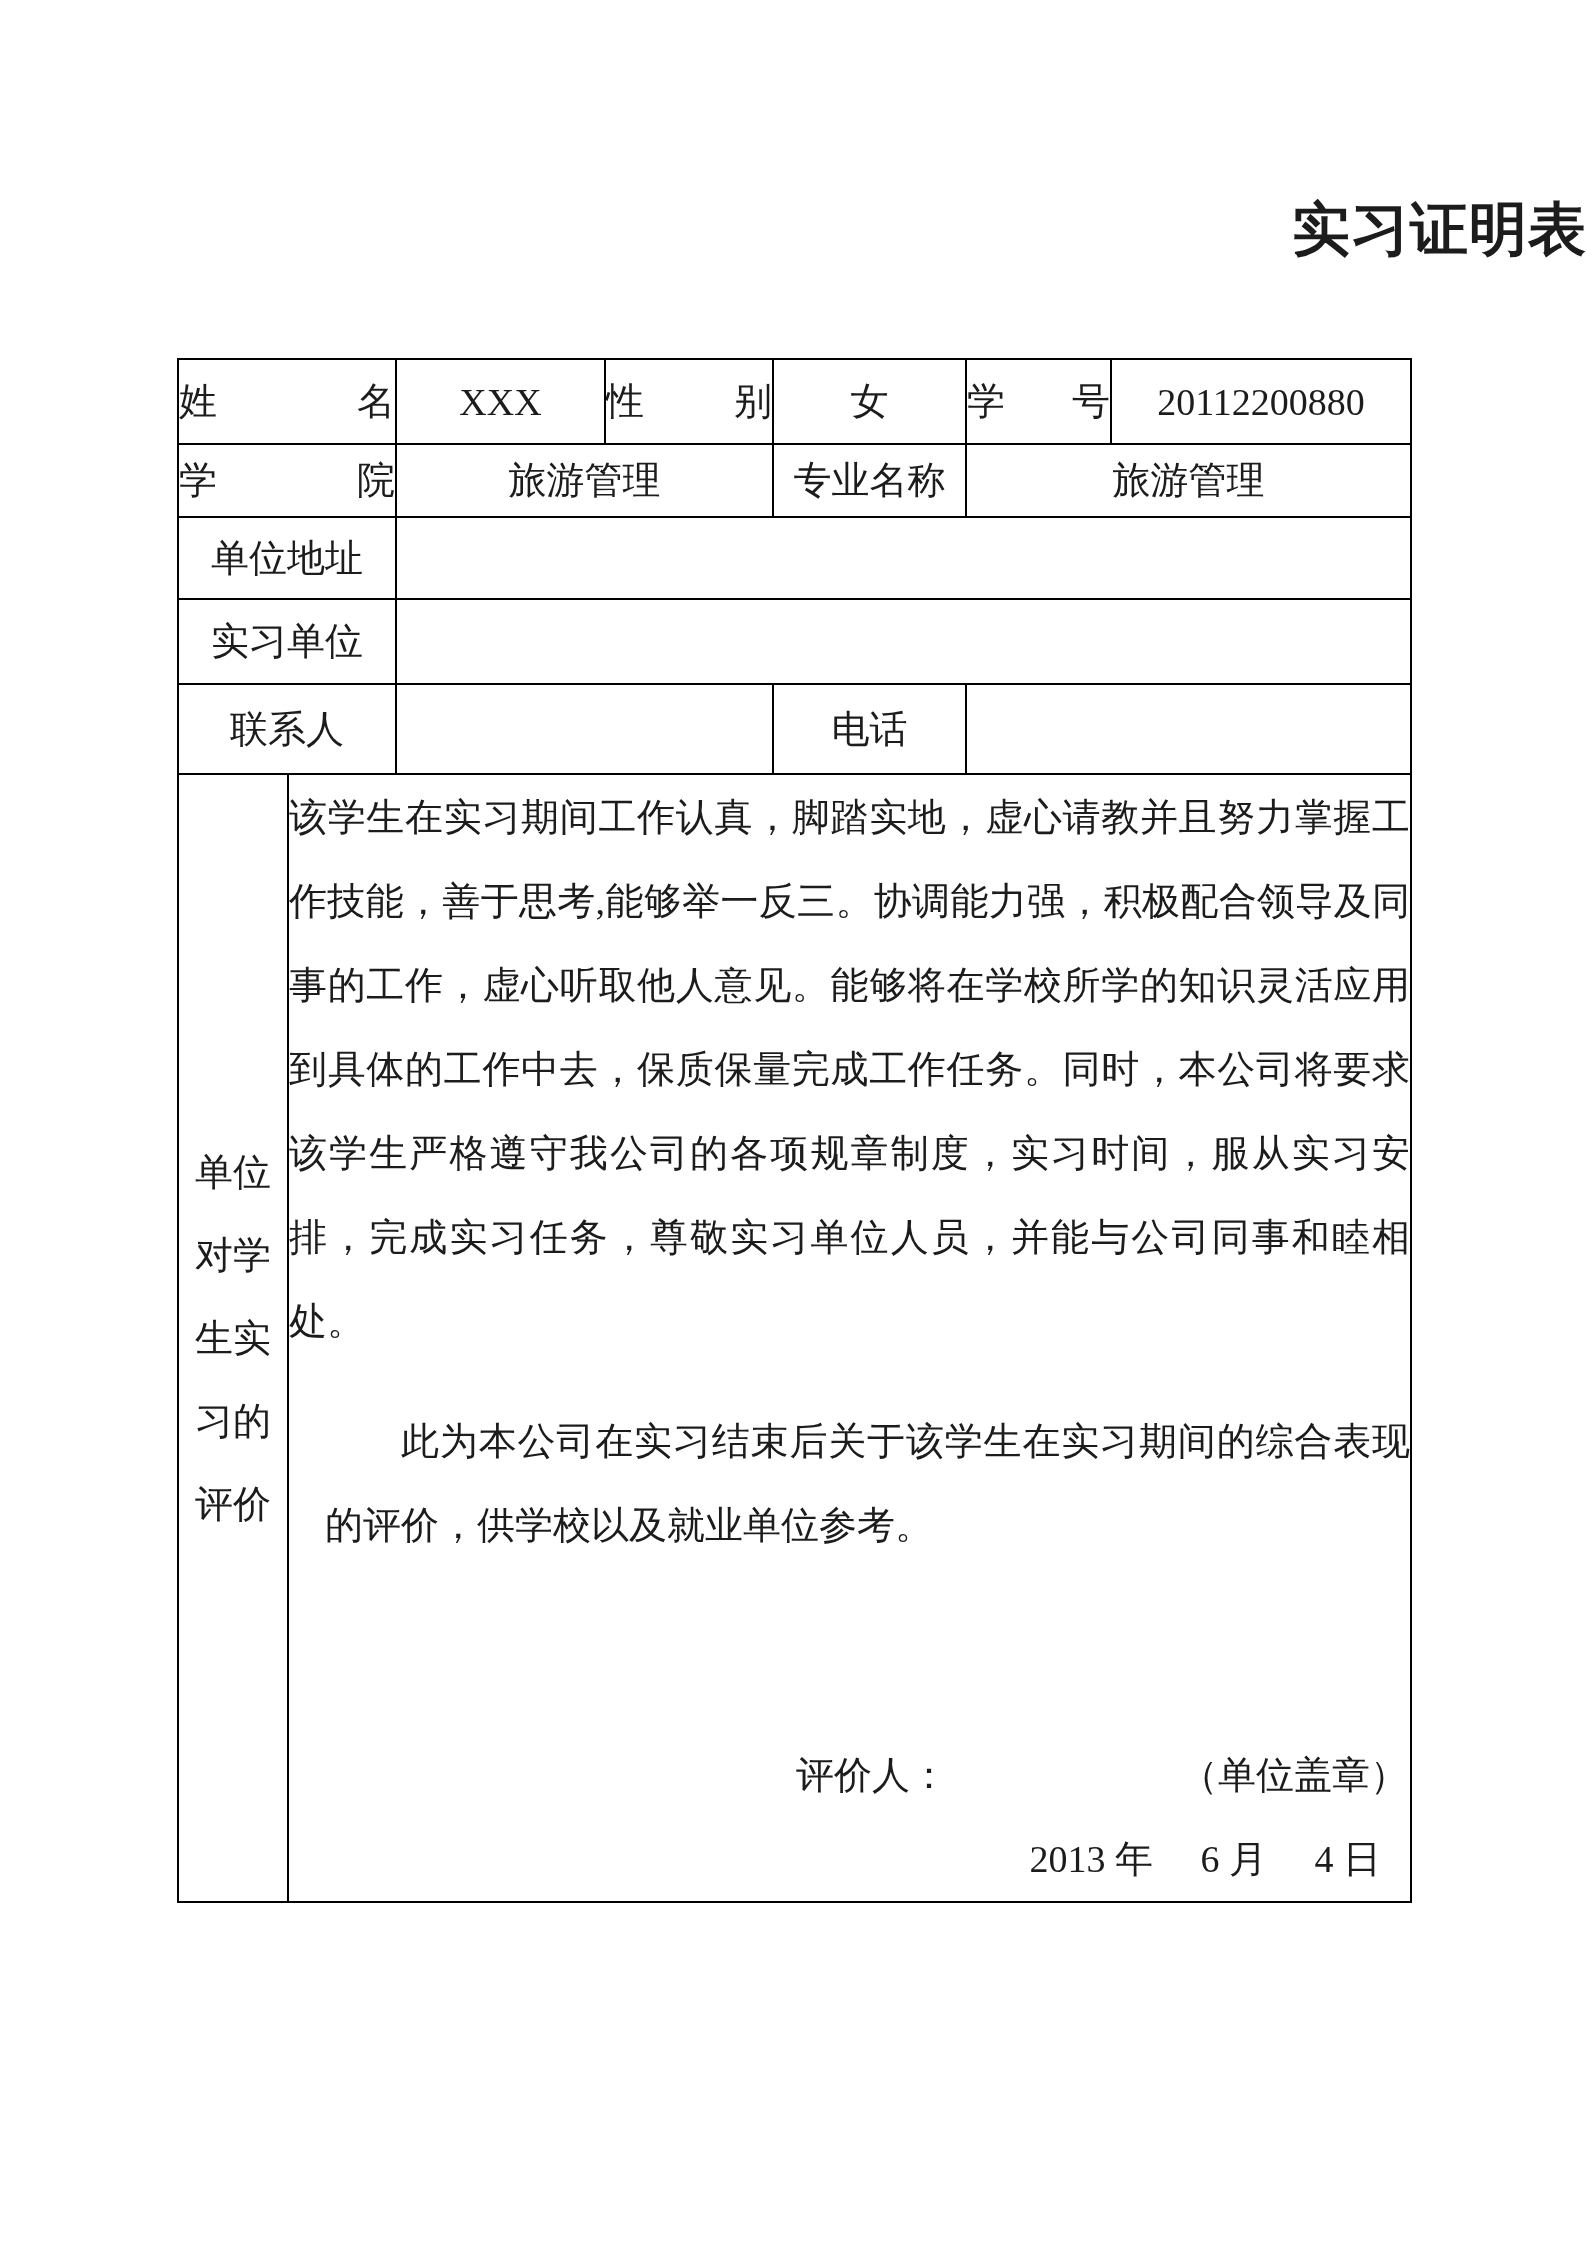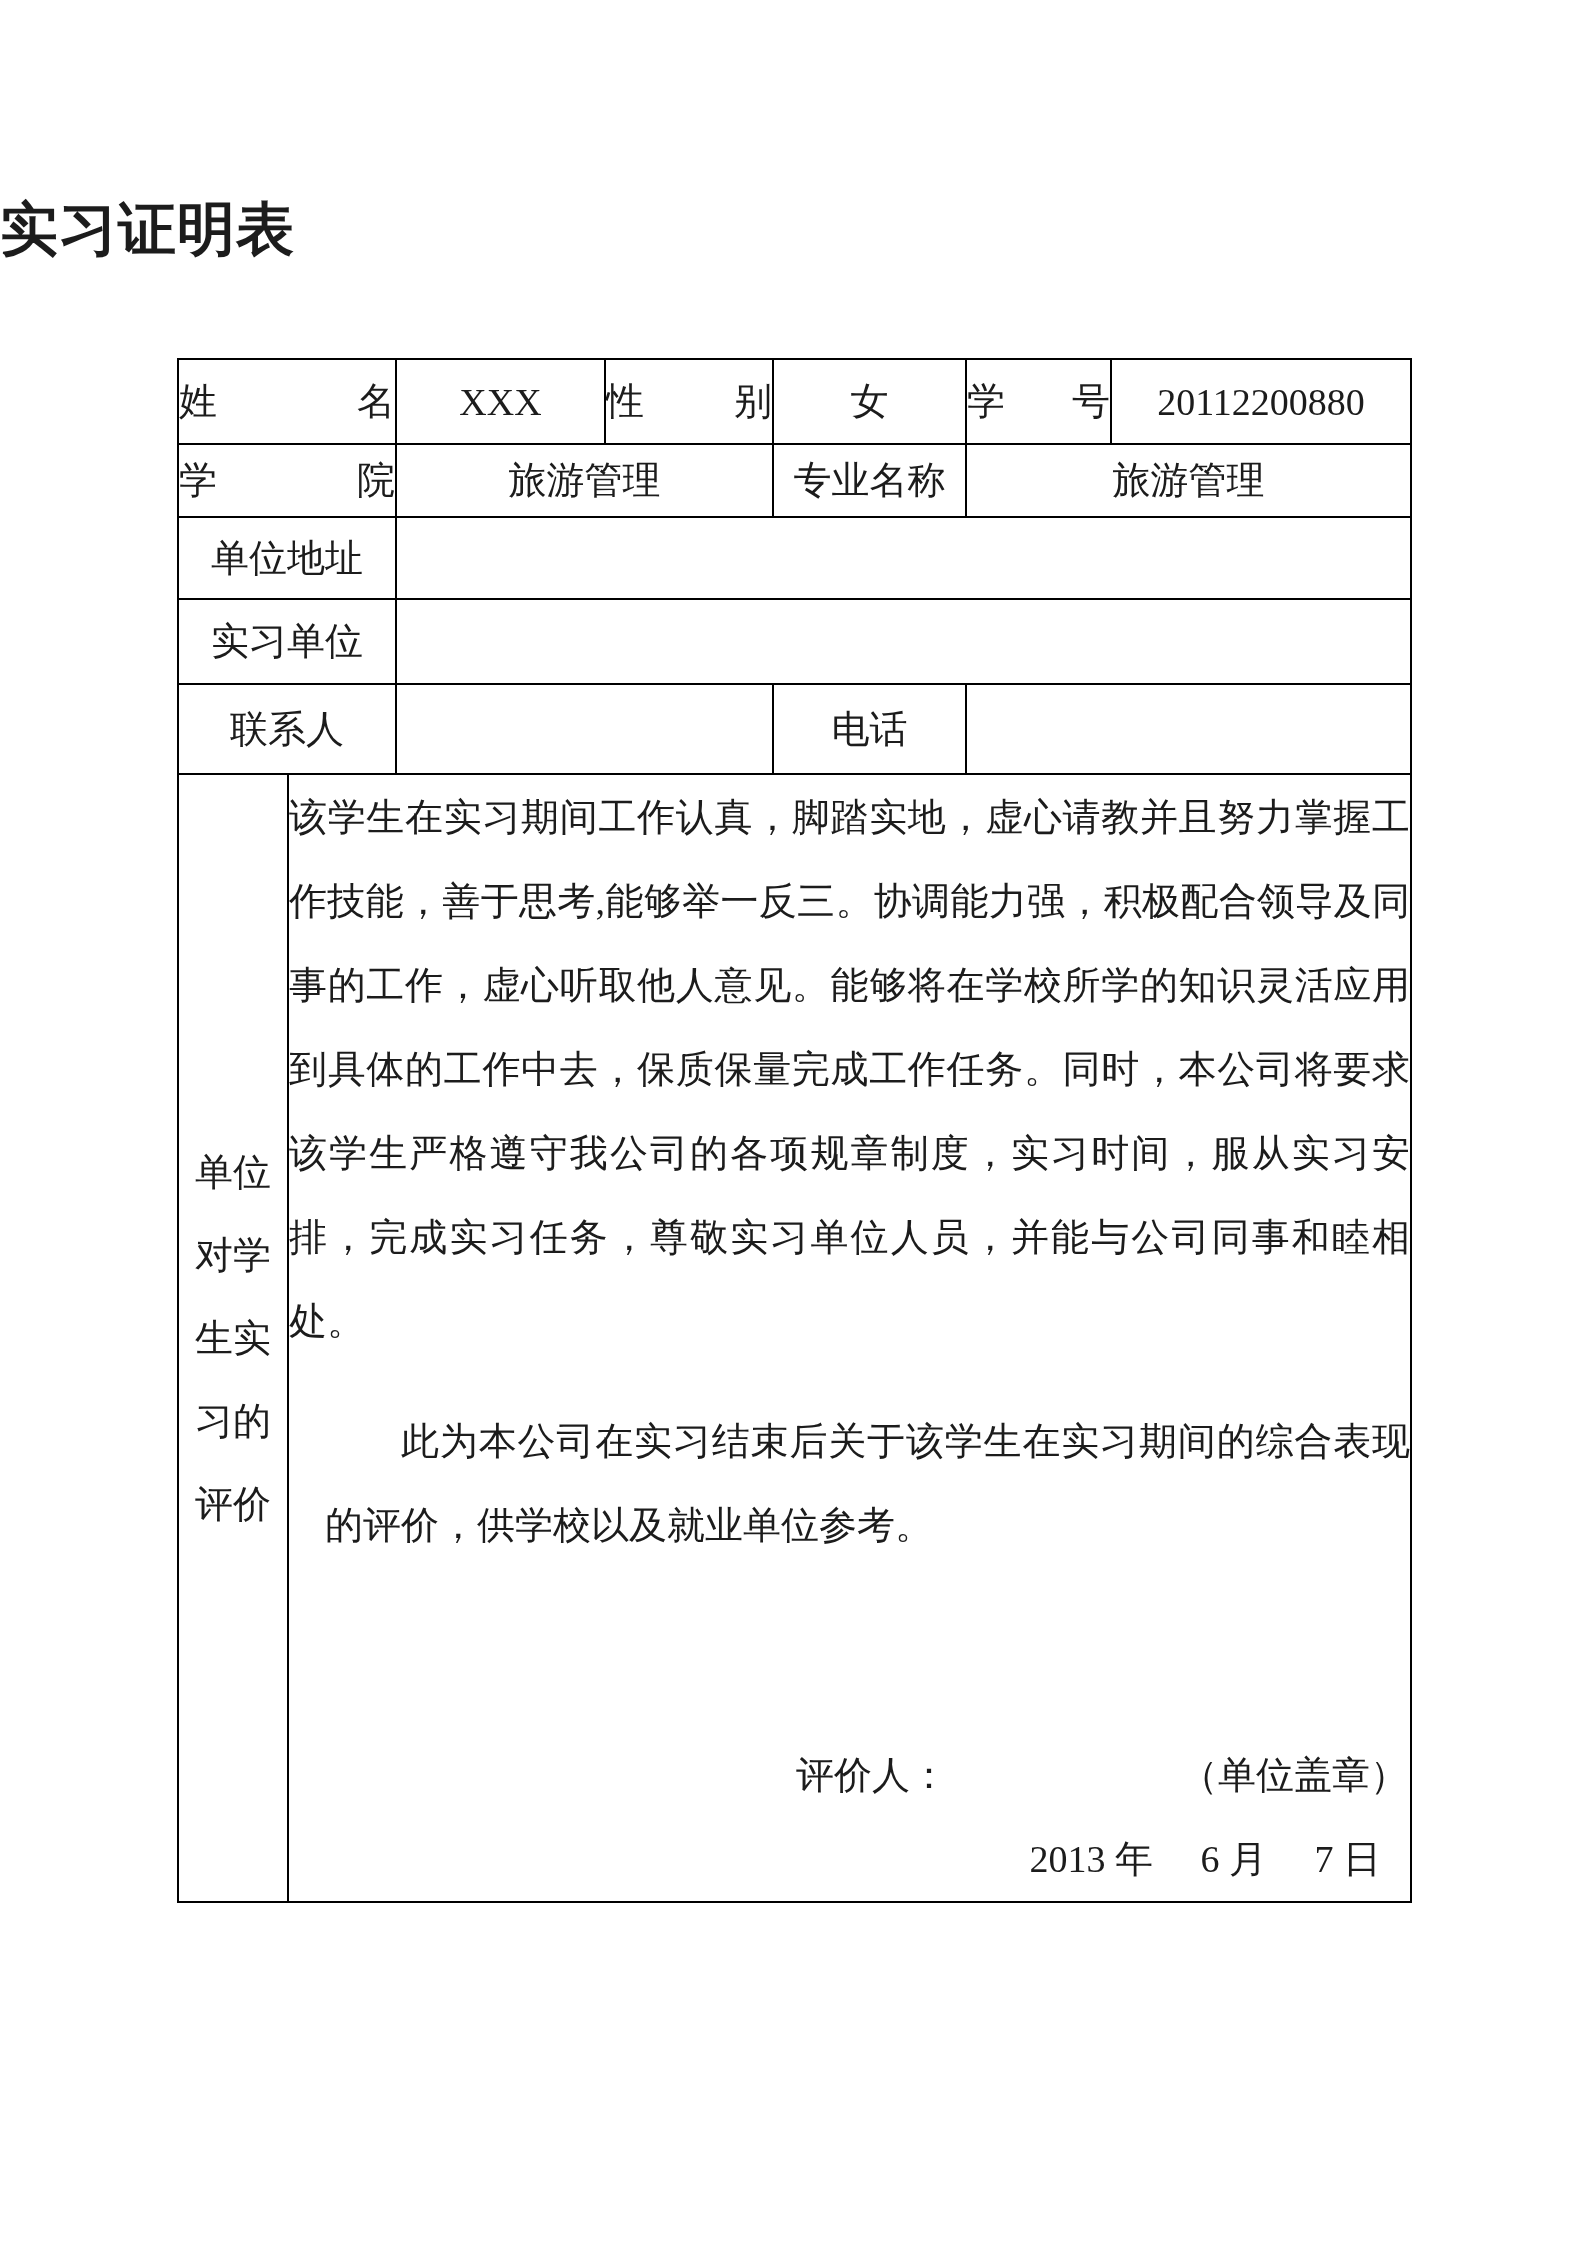--- a/index.html
+++ b/index.html
@@ -8,21 +8,21 @@
     width: 1587px;
     height: 2245px;
     background: #ffffff;
     color: #1c1c1c;
     font-family: "Liberation Serif", "DejaVu Serif", serif;
     position: relative;
     overflow: hidden;
   }
   .doc-title {
     margin: 198px 0 0 0;
-    text-align: left;
+    text-align: right;
     font-size: 58px;
     line-height: 64px;
     font-weight: bold;
     letter-spacing: 1px;
   }
   table.form {
     border-collapse: collapse;
     table-layout: fixed;
     margin: 96px 0 0 177px;
     width: 1233px;
@@ -134,17 +134,17 @@
 
   <tr style="height:1106px">
     <td class="vlabel">单位对学生实习的评价</td>
     <td colspan="6" class="eval-content">
       <p class="para">该学生在实习期间工作认真，脚踏实地，虚心请教并且努力掌握工作技能，善于思考,能够举一反三。协调能力强，积极配合领导及同事的工作，虚心听取他人意见。能够将在学校所学的知识灵活应用到具体的工作中去，保质保量完成工作任务。同时，本公司将要求该学生严格遵守我公司的各项规章制度，实习时间，服从实习安排，完成实习任务，尊敬实习单位人员，并能与公司同事和睦相处。</p>
       <p class="para indent">此为本公司在实习结束后关于该学生在实习期间的综合表现的评价，供学校以及就业单位参考。</p>
       <div class="sign-row">
         <span>评价人：</span>
         <span>（单位盖章）</span>
       </div>
-      <div class="date-row">2013 年　 6 月　 7 日</div>
+      <div class="date-row">2013 年　 6 月　 4 日</div>
     </td>
   </tr>
 </tbody>
   </table>
 
 </body></html>

